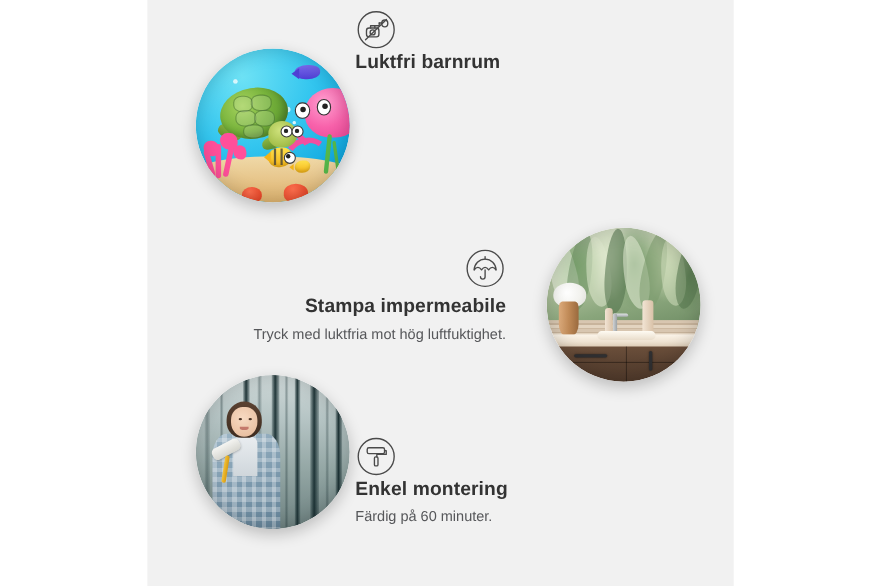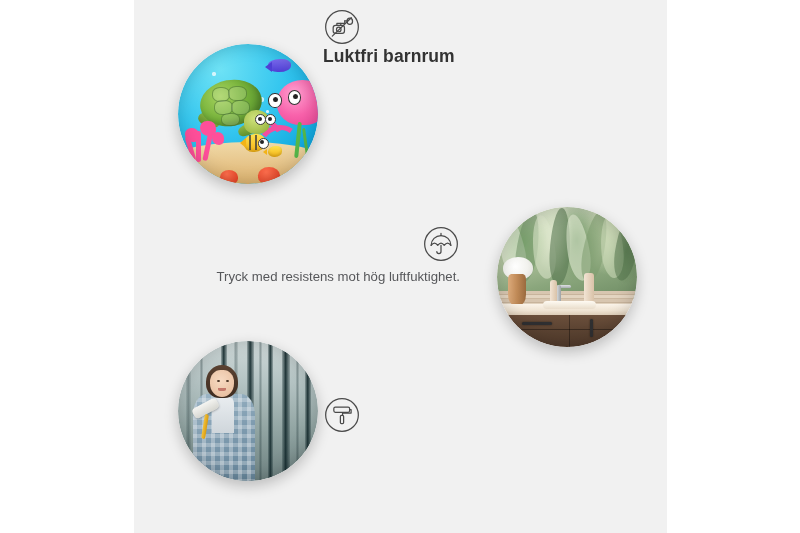--- a/index.html
+++ b/index.html
@@ -376,21 +376,22 @@
     <div class="feature-text" style="left:60px; top:225px; width:266px; text-align:right;">
       <span class="icon-badge" style="display:inline-block;">
         <svg viewBox="0 0 40 40" width="38" height="38" fill="none" stroke="#4a4a4a" stroke-width="1.3" stroke-linecap="round" stroke-linejoin="round">
           <circle cx="20" cy="20" r="17.2"></circle>
           <path d="M9.6 21.4c0-5.7 4.7-10.3 10.4-10.3s10.4 4.6 10.4 10.3"></path>
           <path d="M9.6 21.4c1.1-1.6 2.2-2.4 3.5-2.4s2.4.8 3.5 2.4c1.1-1.6 2.2-2.4 3.4-2.4s2.3.8 3.4 2.4c1.1-1.6 2.2-2.4 3.5-2.4s2.4.8 3.5 2.4"></path>
           <path d="M20 11.1V8.9"></path>
           <path d="M20 21.4v6.6c0 1.2-1 2.2-2.2 2.2s-2.2-1-2.2-2.2"></path>
         </svg>
       </span>
-      <p class="f-body" style="color: rgb(86, 87, 90);">Tryck med resistens mot hög luftfuktighet.</p>
+      <p class="f-heading" style="color: rgb(51, 51, 51);">Stampa impermeabile</p>
+      <p class="f-body" style="color: rgb(86, 87, 90);">Tryck med luktfria mot hög luftfuktighet.</p>
     </div>
 
     <div class="photo" style="left:363px; top:207px; width:140px; height:140px;">
       <div class="photo-inner">
         <div class="bath-wall"></div>
         <div class="leaf-blade" style="left:2%;  top:4%;  width:17%; height:48%; background:#f0f4e6; transform:rotate(-12deg);"></div>
         <div class="leaf-blade" style="left:14%; top:2%;  width:15%; height:52%; background:#6f9166; transform:rotate(8deg);"></div>
         <div class="leaf-blade" style="left:26%; top:6%;  width:16%; height:46%; background:#dfe8cd; transform:rotate(-6deg);"></div>
         <div class="leaf-blade" style="left:38%; top:1%;  width:14%; height:55%; background:#4f7049; transform:rotate(3deg);"></div>
         <div class="leaf-blade" style="left:50%; top:5%;  width:16%; height:48%; background:#e7eed9; transform:rotate(-9deg);"></div>
@@ -445,16 +446,18 @@
 
     <div class="feature-text" style="left:189px; top:396px; width:270px; text-align:left;">
       <span class="icon-badge">
         <svg viewBox="0 0 40 40" width="38" height="38" fill="none" stroke="#4a4a4a" stroke-width="1.3" stroke-linecap="round" stroke-linejoin="round">
           <circle cx="20" cy="20" r="17.2"></circle>
           <rect x="11.4" y="11.6" width="16.6" height="5.6" rx="1.6"></rect>
           <path d="M28.0 14.4h1.6v3.6h-9.0v2.4"></path>
           <rect x="18.3" y="20.4" width="3.4" height="8.6" rx="1.2"></rect>
         </svg>
       </span>
+      <p class="f-heading" style="color: rgb(51, 51, 51);">Enkel montering</p>
+      <p class="f-body" style="color: rgb(86, 87, 90);">Färdig på 60 minuter.</p>
     </div>
 
   </div>
 </div>
 
 </body></html>

